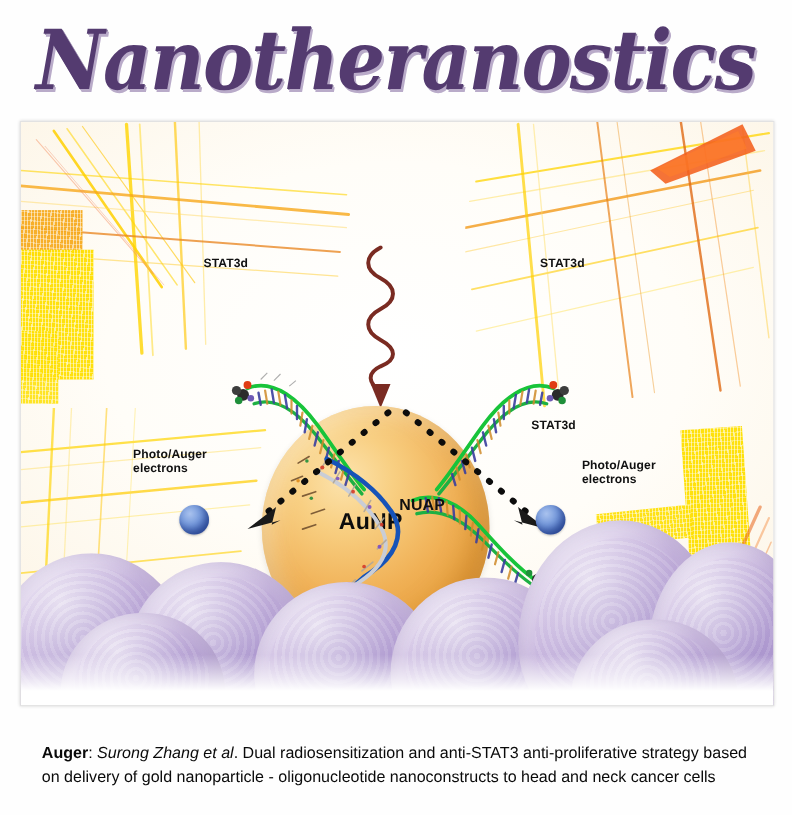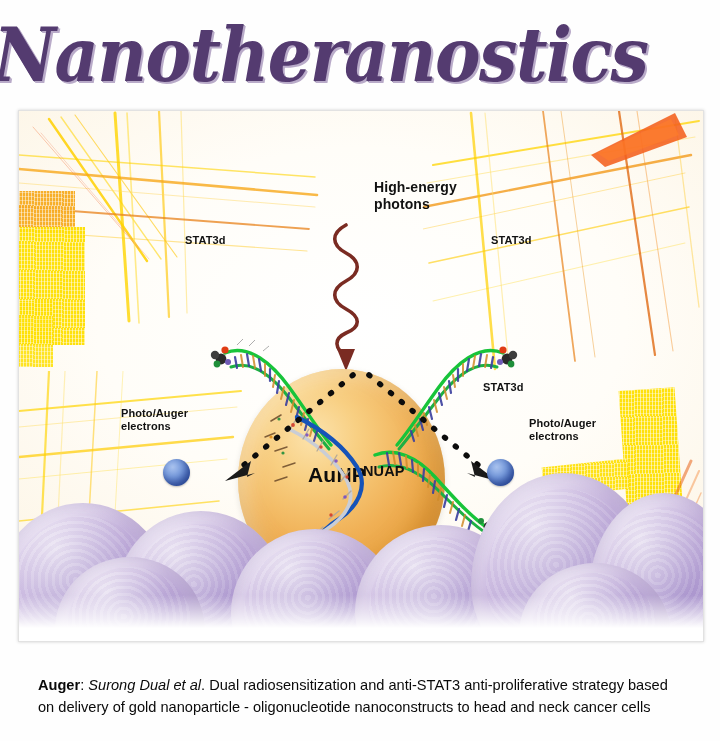--- a/index.html
+++ b/index.html
@@ -16,20 +16,21 @@
     background: #fefefe;
   }
 
   
   #masthead {
     position: absolute;
     left: 0; top: 0;
     width: 720px; height: 105px;
     display: flex;
     align-items: center;
+    justify-content: center;
     overflow: hidden;
   }
   #journal-title {
     font-family: "DejaVu Serif", "Liberation Serif", serif;
     font-weight: 700;
     font-style: italic;
     font-size: 67px;
     letter-spacing: -1.5px;
     color: #543b70;
     text-shadow: 2px 2px 0 #b9abc9, 1px 1px 0 #9286a6;
@@ -417,35 +418,33 @@
       <div class="cell" style="left:96px;top:400px;width:172px;height:160px;"></div>
       <div class="cell" style="left:212px;top:418px;width:168px;height:150px;"></div>
       <div class="cell" style="left:336px;top:414px;width:172px;height:156px;"></div>
       <div class="cell" style="left:452px;top:362px;width:186px;height:200px;"></div>
       <div class="cell" style="left:570px;top:382px;width:150px;height:180px;"></div>
       <div class="cell" style="left:36px;top:446px;width:150px;height:130px;"></div>
       <div class="cell" style="left:500px;top:452px;width:152px;height:128px;"></div>
     </div>
     <div id="cell-fade"></div>
 
-    <div class="fig-label" style="left:355px;top:68px;font-size:14px;">High-energy
-photons</div>
 
     <div class="fig-label" style="left:166px;top:123px;">STAT3d</div>
 
     <div class="fig-label" style="left:472px;top:123px;">STAT3d</div>
 
     <div class="fig-label" style="left:464px;top:270px;">STAT3d</div>
 
     <div class="fig-label" style="left:102px;top:296px;">Photo/Auger
 electrons</div>
 
     <div class="fig-label" style="left:510px;top:306px;">Photo/Auger
 electrons</div>
 
-    <div class="fig-label" style="left:344px;top:352px;font-size:14.5px;">NUAP</div>
+    <div class="fig-label" style="left:344px;top:341px;font-size:14.5px;">NUAP</div>
 
   </div>
 </div>
 
 <div id="cover-caption">
-  <span class="cap-bold">Auger</span><span>: </span><span class="cap-italic">Surong Dual et al</span><span>. Dual radiosensitization and anti-STAT3 anti-proliferative strategy based on delivery of gold nanoparticle - oligonucleotide nanoconstructs to head and neck cancer cells</span>
+  <span class="cap-bold">Auger</span><span>: </span><span class="cap-italic">Surong Zhang et al</span><span>. Dual radiosensitization and anti-STAT3 anti-proliferative strategy based on delivery of gold nanoparticle - oligonucleotide nanoconstructs to head and neck cancer cells</span>
 </div>
 
 </body></html>

